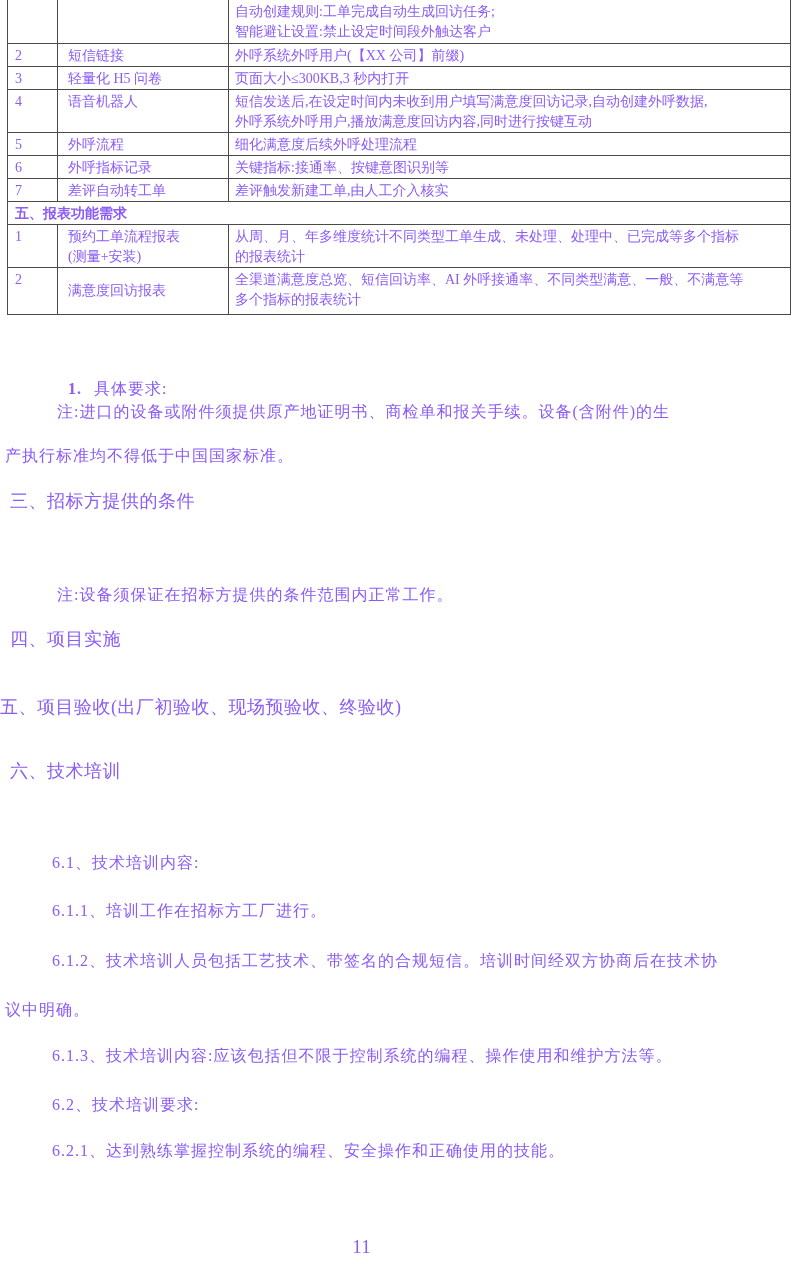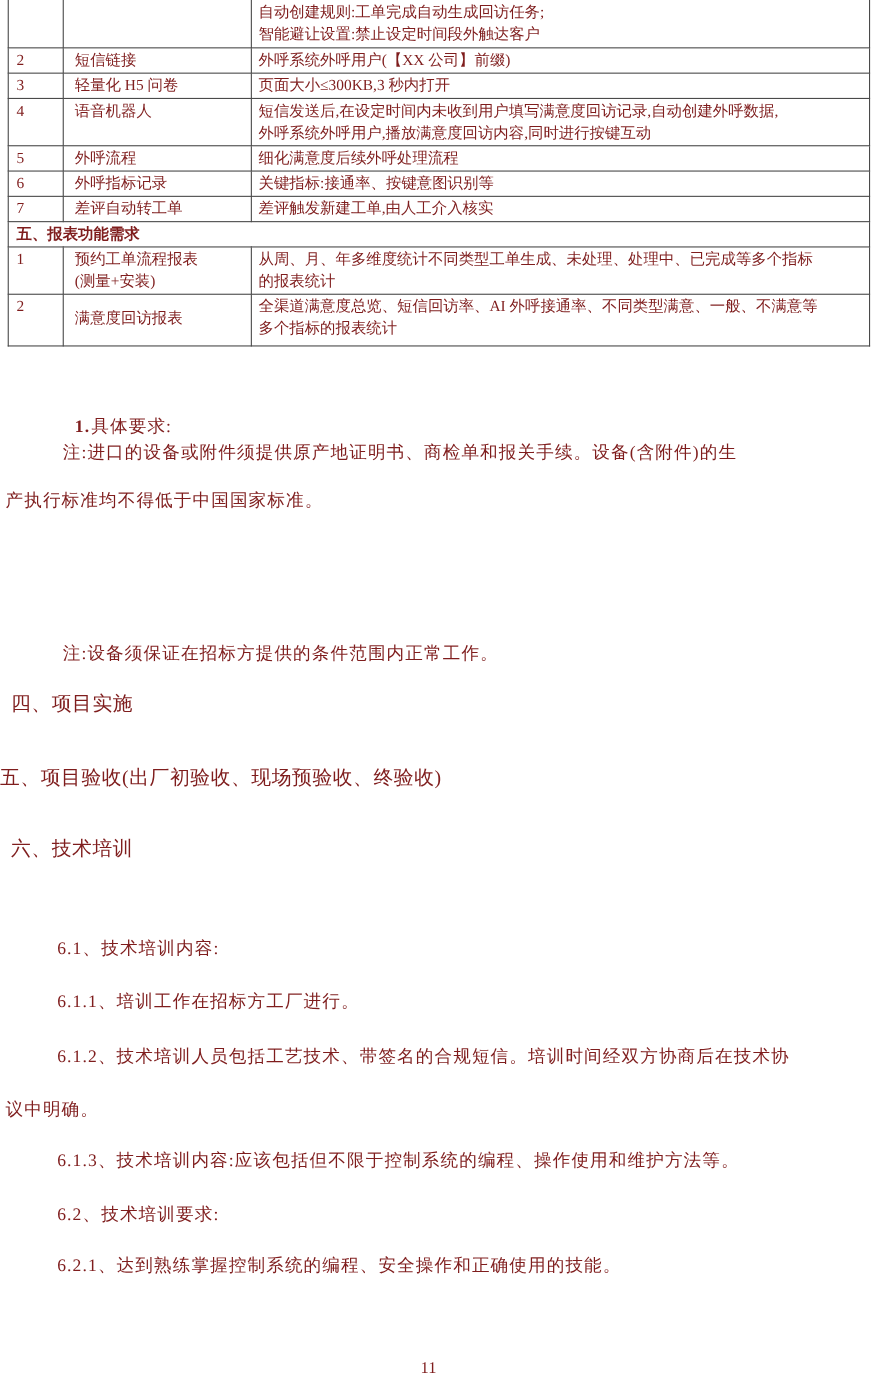--- a/index.html
+++ b/index.html
@@ -1,21 +1,21 @@
 <!DOCTYPE html>
 <html><head>
 <meta charset="utf-8">
 <style>
   html, body { margin: 0; padding: 0; background: #ffffff; }
   .page {
     position: relative;
     width: 800px;
     height: 1264px;
     background: #ffffff;
-    color: #7f1d1d;
+    color: #8b5cf6;
     font-family: "Liberation Serif", "DejaVu Serif", serif;
     overflow: hidden;
   }
 
   
   .doc-table {
     position: absolute;
     left: 7px;
     top: 0;
     width: 783px;
@@ -57,29 +57,28 @@
   .heading {
     position: absolute;
     font-size: 18px;
     letter-spacing: 0.5px;
     line-height: 26px;
     white-space: nowrap;
   }
   .wrap2a { line-height: 44px; text-indent: 52px; width: 756px; }
   .wrap2b { line-height: 49px; text-indent: 47px; width: 756px; }
   .item-num { font-weight: bold; }
-  .item-label { margin-left: 1px; }
+  .item-label { margin-left: 12px; }
   .page-number {
     position: absolute;
     left: 0;
     top: 1236px;
     width: 723px;
     text-align: center;
-    font-size: 15px;
-    margin-left: 28px;
+    font-size: 19px;
   }
 </style>
 </head>
 <body>
 
 <div class="page">
 
   <table class="doc-table">
     <colgroup>
         <col class="c1">
@@ -143,20 +142,21 @@
     </tbody>
   </table>
 
   <div class="para" style="left:68px; top:353px;">
     <span class="item-num">1.</span><span class="item-label">具体要求:</span>
   </div>
 
   <div class="para wrap2a" style="left:5px; top:390px;">注:进口的设备或附件须提供原产地证明书、商检单和报关手续。设备(含附件)的生
 产执行标准均不得低于中国国家标准。</div>
 
+  <div class="heading" style="left:10px; top:488px;">三、招标方提供的条件</div>
 
   <div class="para" style="left:57px; top:583px;">注:设备须保证在招标方提供的条件范围内正常工作。</div>
 
   <div class="heading" style="left:10px; top:626px;">四、项目实施</div>
 
   <div class="heading" style="left:0; top:694px;">五、项目验收(出厂初验收、现场预验收、终验收)</div>
 
   <div class="heading" style="left:10px; top:758px;">六、技术培训</div>
 
   <div class="para" style="left:52px; top:851px;">6.1、技术培训内容:</div>

